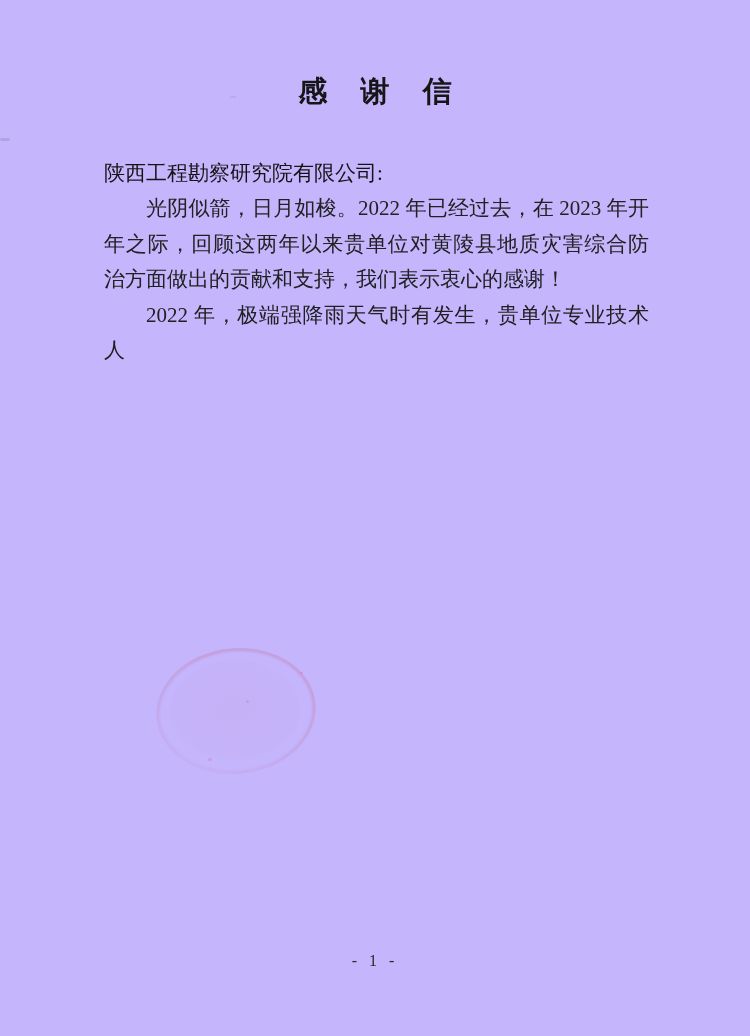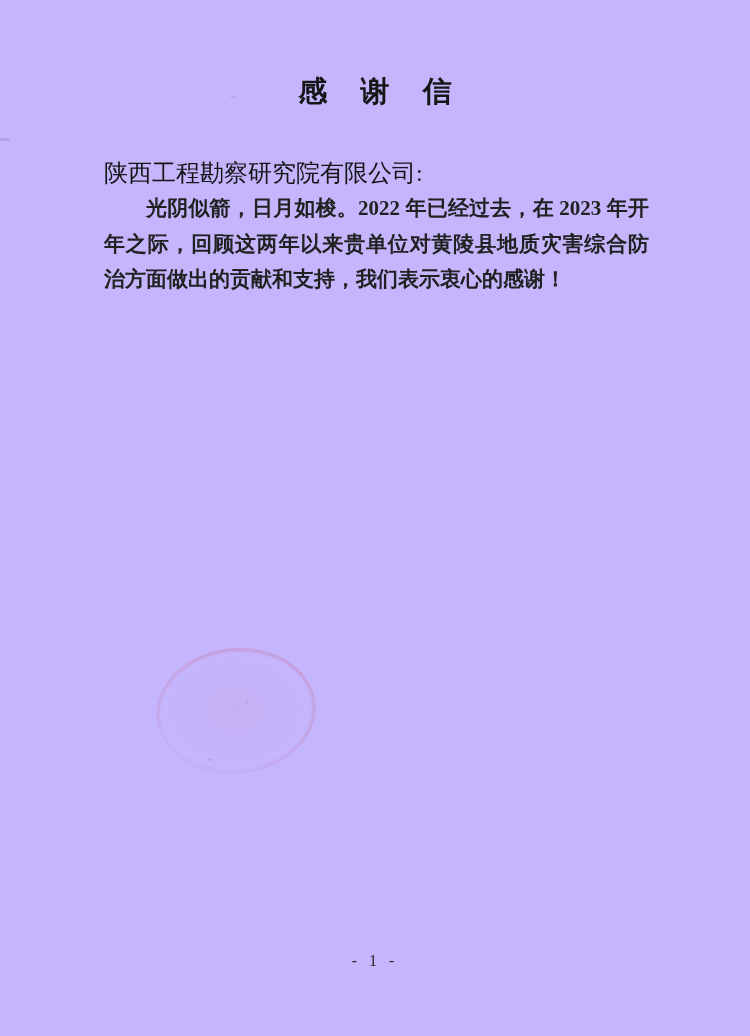--- a/index.html
+++ b/index.html
@@ -33,32 +33,31 @@
   .letter-body {
     position: absolute;
     left: 104px;
     top: 156px;
     width: 545px;
     font-size: 21px;
     line-height: 35.4px;
     z-index: 2;
   }
   .salutation {
-    font-size: 24px;
+    font-size: 21px;
     line-height: 35.4px;
     color: #141414;
     white-space: nowrap;
   }
   .para {
     margin: 0;
     text-indent: 2em;
     text-align: justify;
     text-justify: inter-character;
     color: #212121;
-    font-weight: bold;
   }
   .page-number {
     position: absolute;
     left: 0;
     top: 952px;
     width: 100%;
     text-align: center;
     font-size: 16px;
     letter-spacing: 4px;
     color: #2a2a2a;
@@ -108,17 +107,18 @@
   <div class="stamp-haze"></div>
   <div class="speck speck-a"></div>
   <div class="speck speck-b"></div>
   <div class="speck-pink pk1"></div>
   <div class="speck-pink pk2"></div>
   <div class="speck-pink pk3"></div>
 
   <div class="letter-body">
     <div class="salutation">陕西工程勘察研究院有限公司:</div>
     <p class="para">光阴似箭，日月如梭。2022 年已经过去，在 2023 年开年之际，回顾这两年以来贵单位对黄陵县地质灾害综合防治方面做出的贡献和支持，我们表示衷心的感谢！</p>
+    <p class="para">2022 年，极端强降雨天气时有发生，贵单位专业技术人</p>
   </div>
 
   <div class="page-number">- 1 -</div>
 
 </div>
 
 </body></html>

